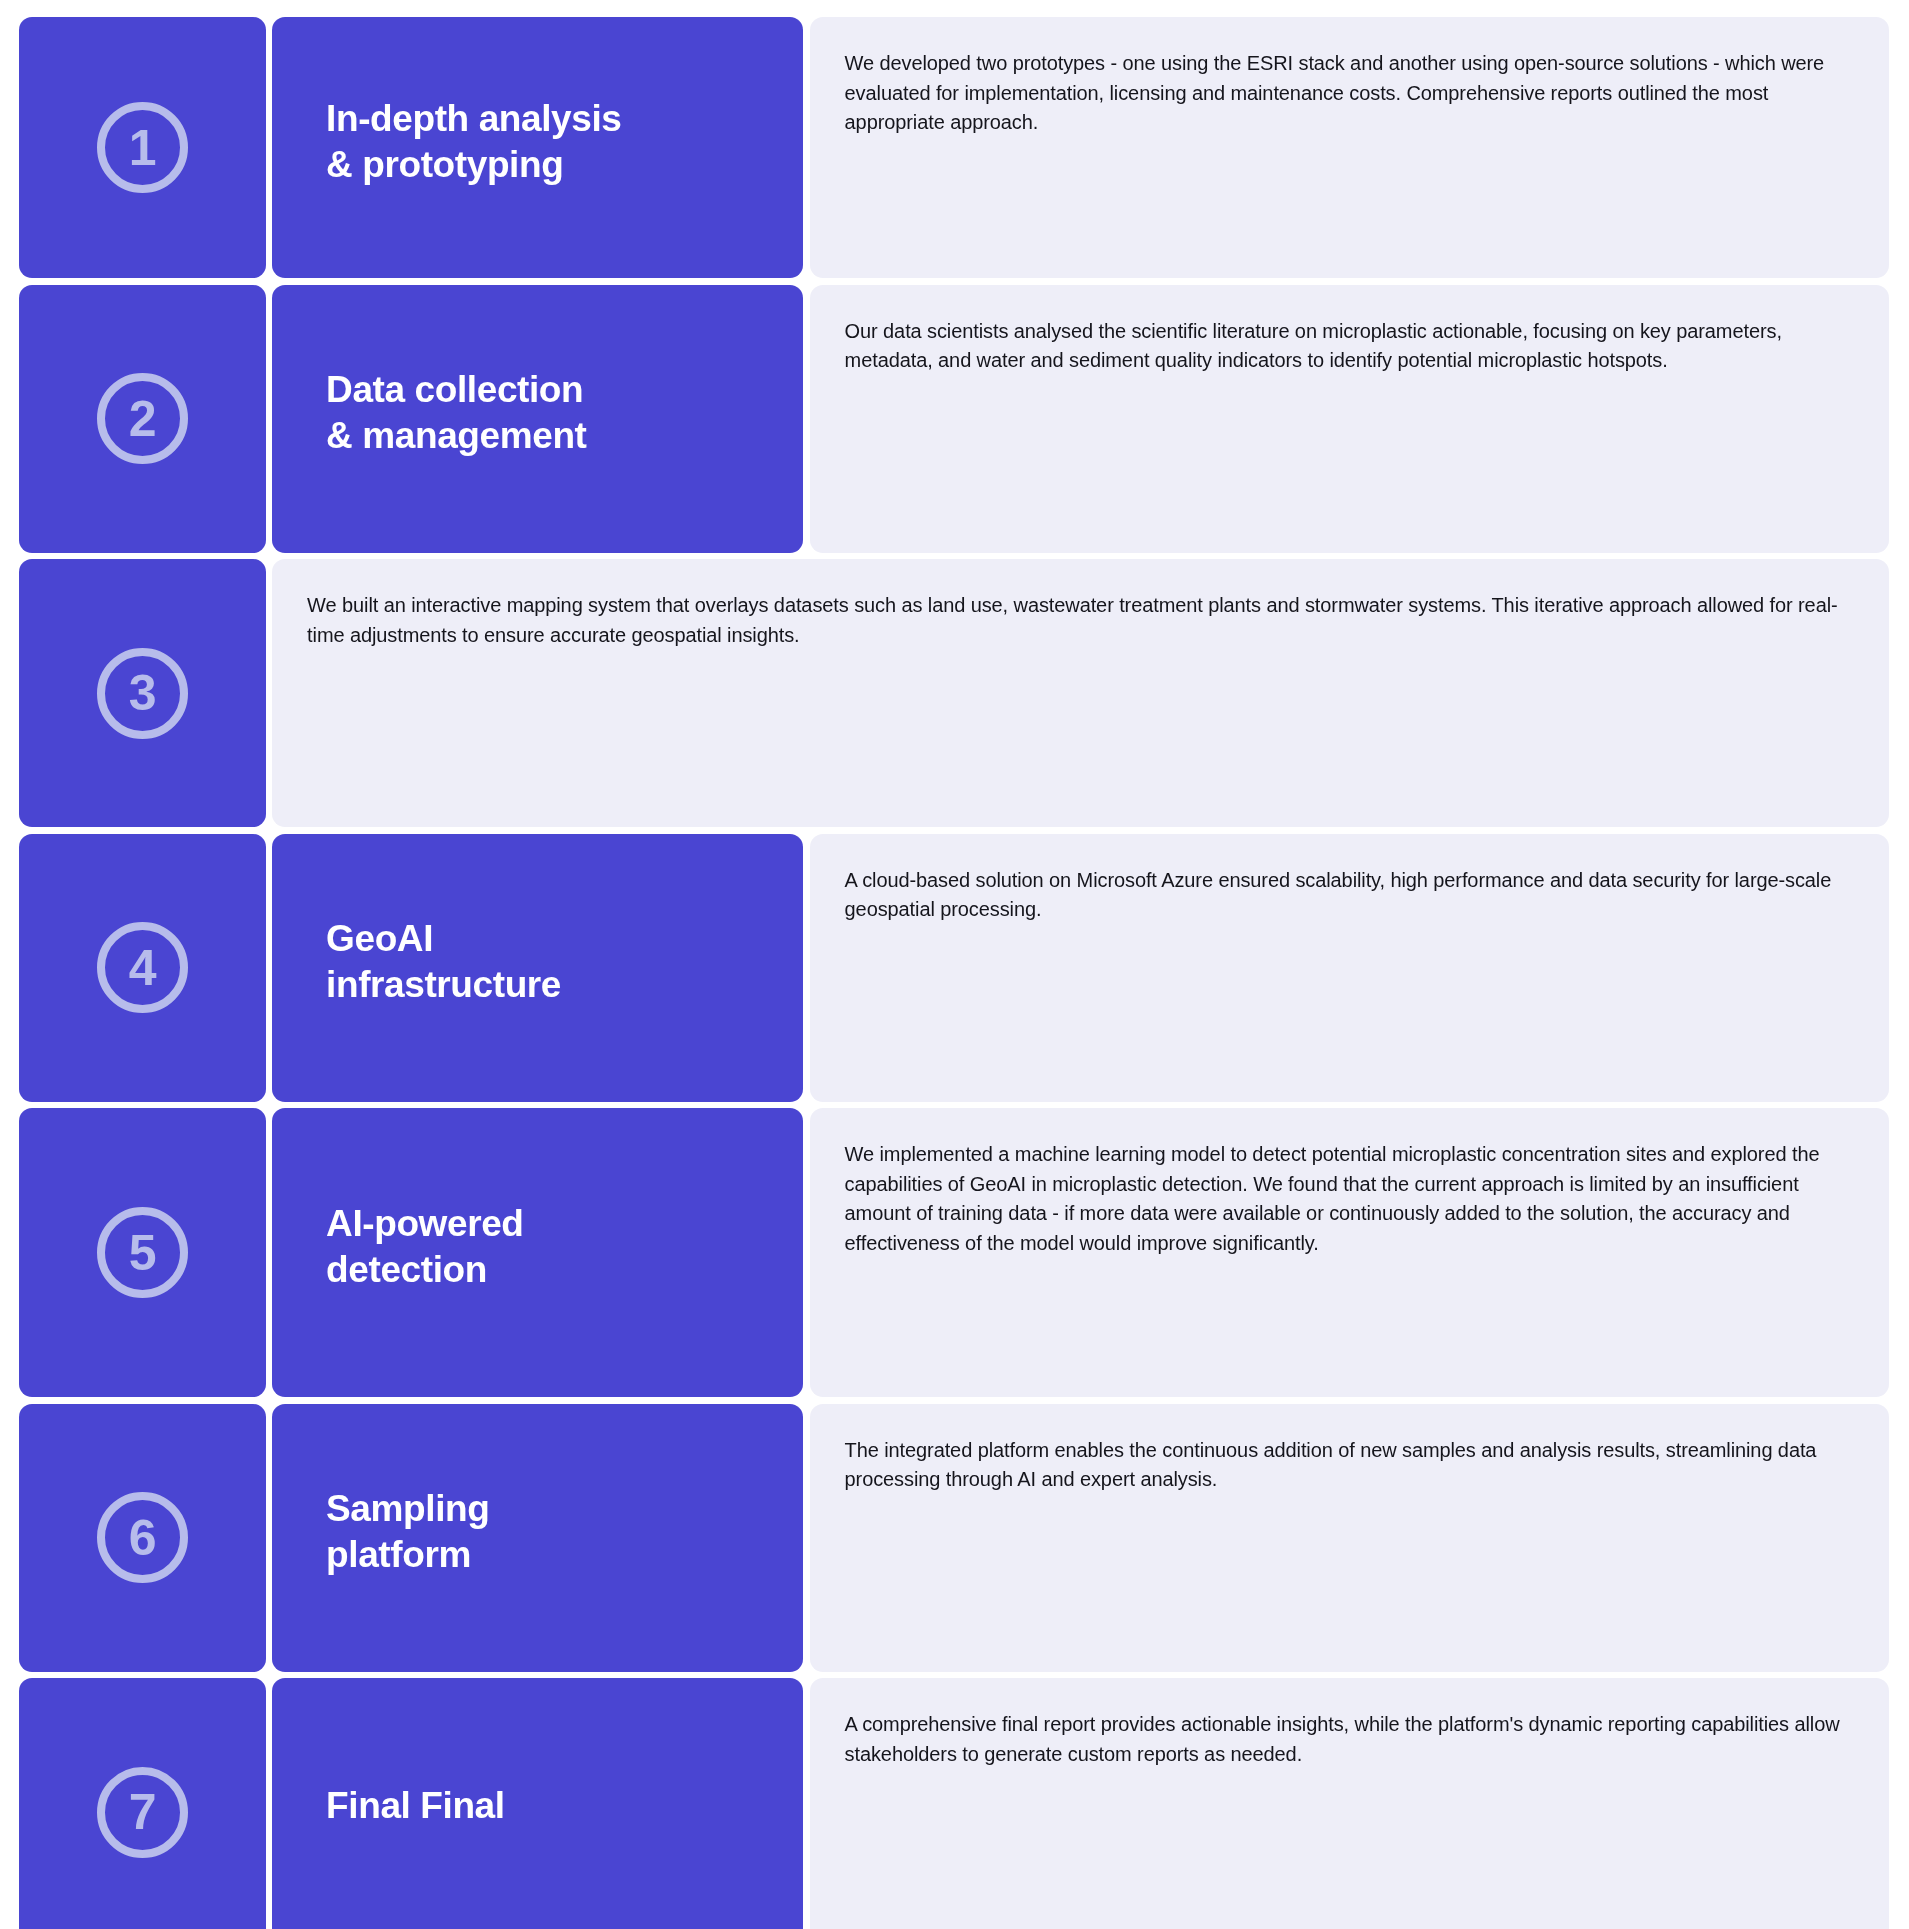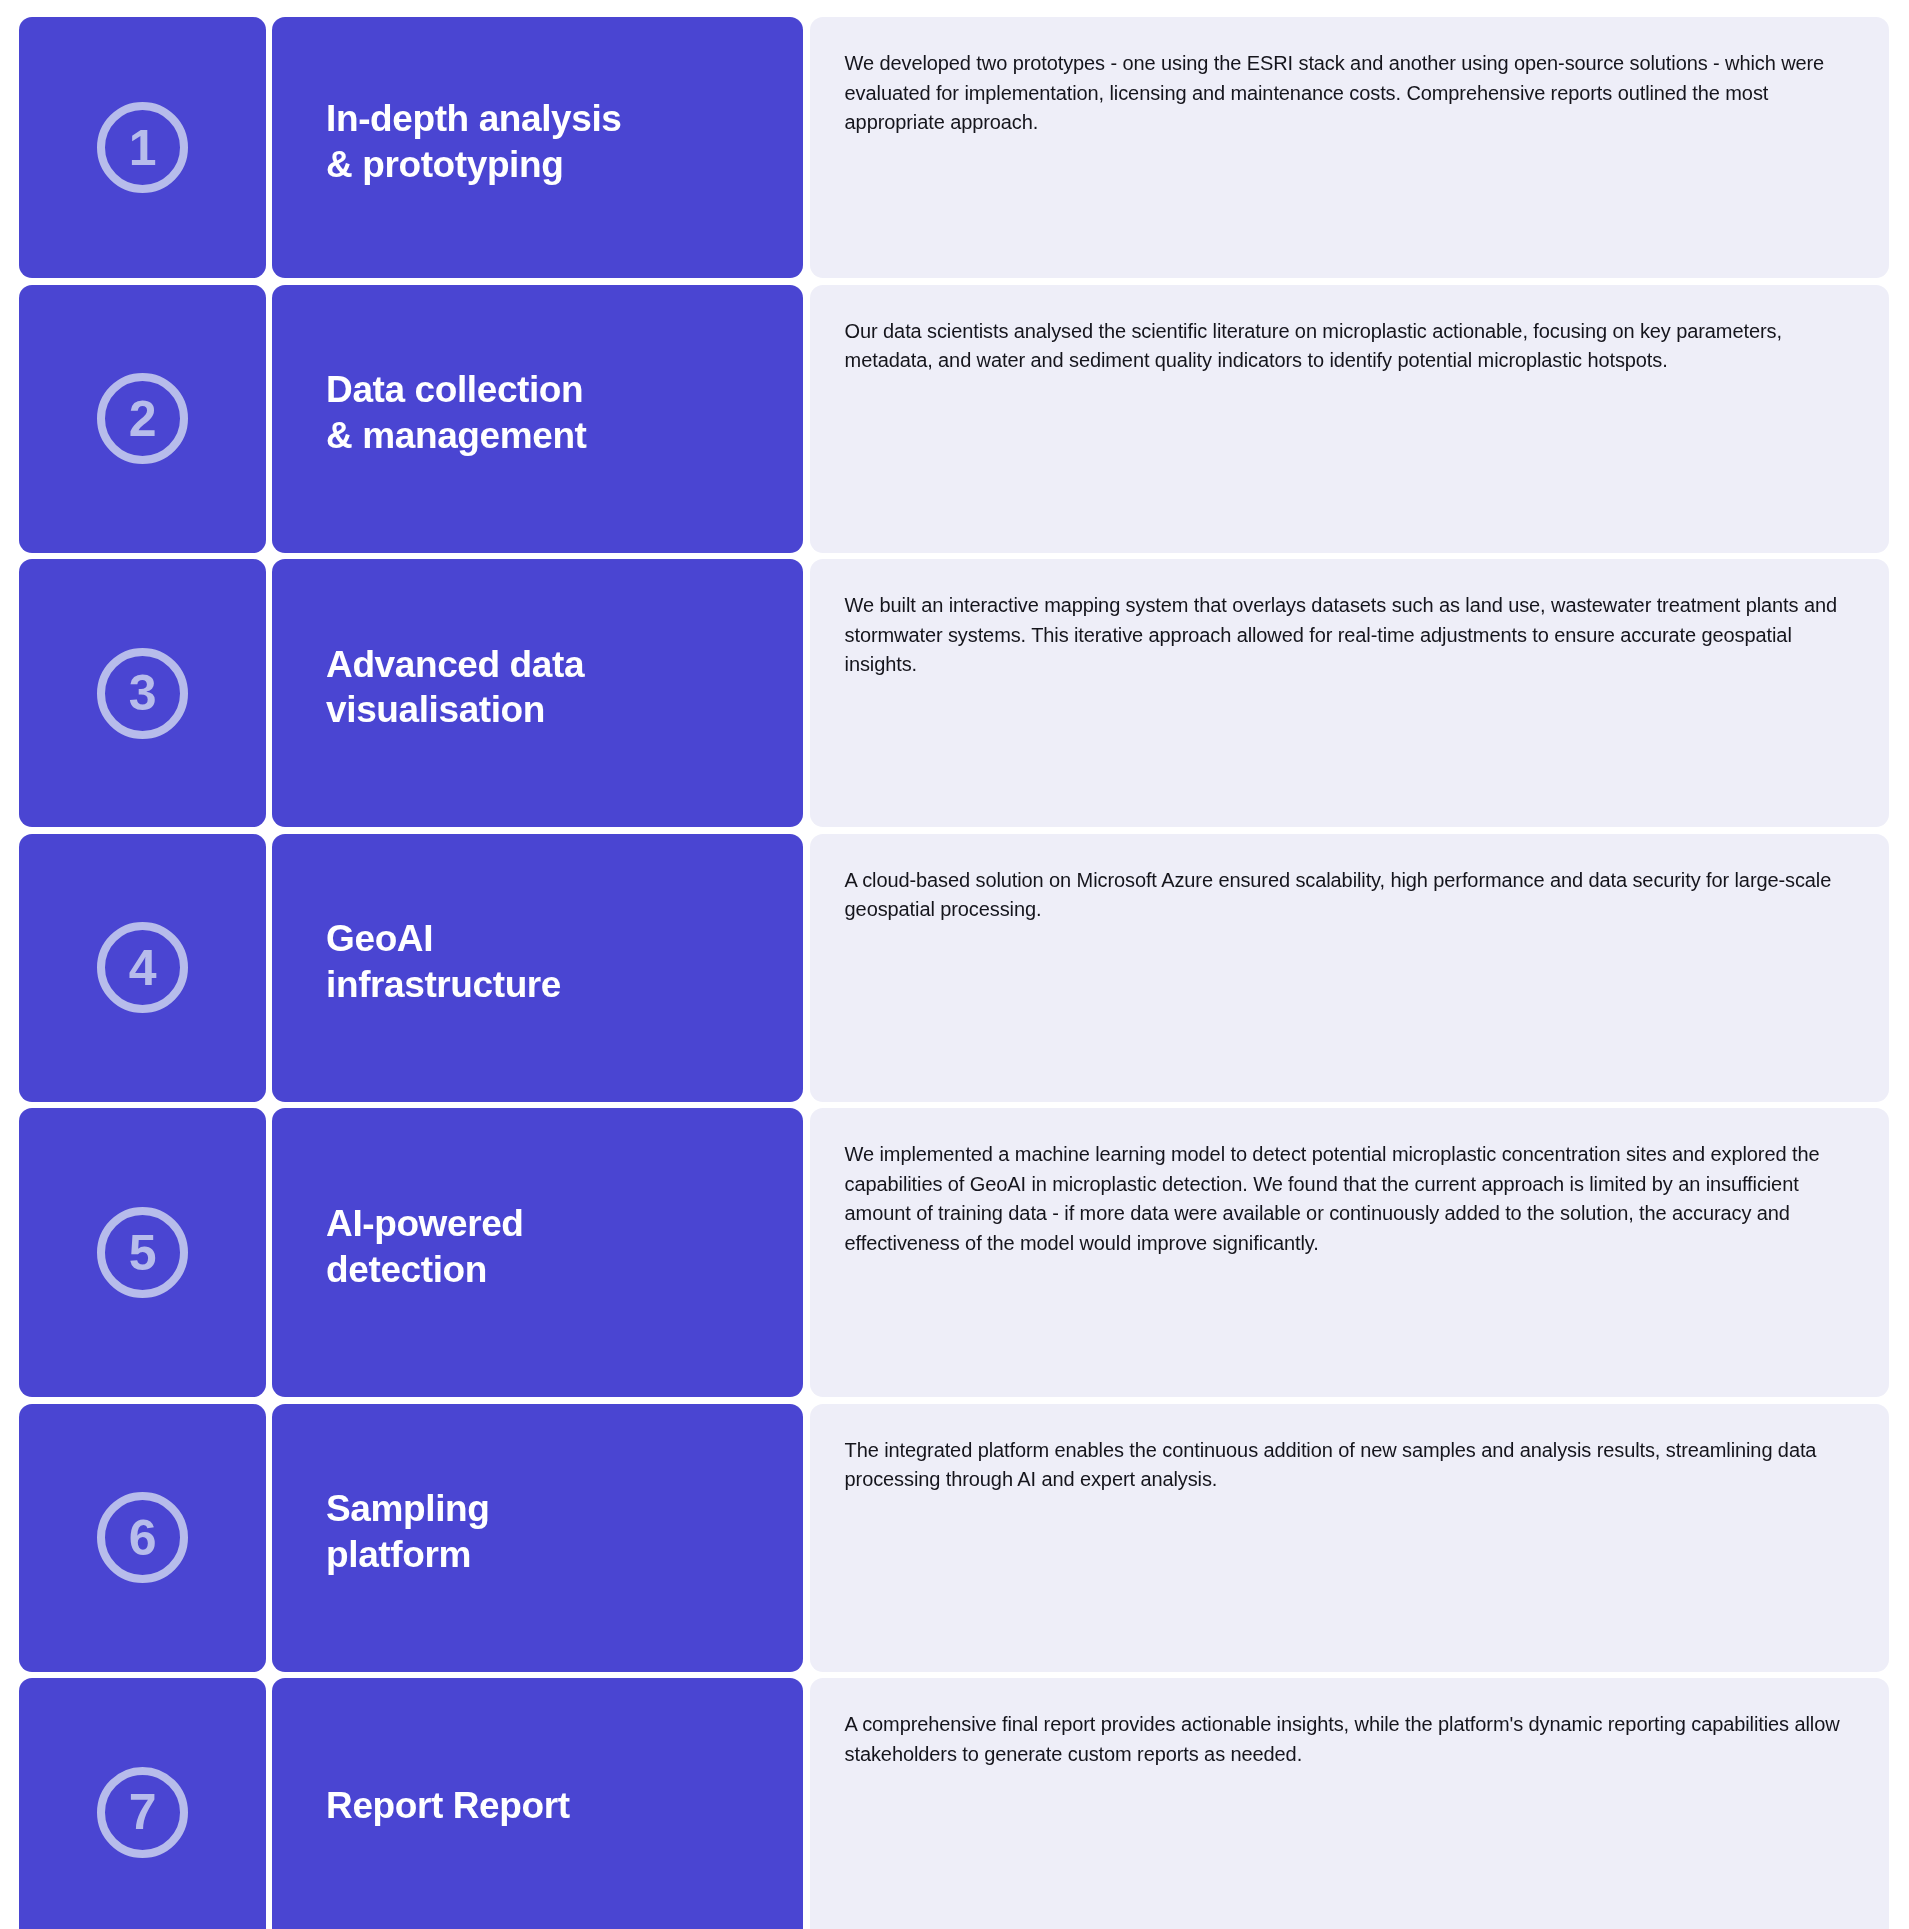--- a/index.html
+++ b/index.html
@@ -134,24 +134,20 @@
     </div>
     <div class="desc-cell">
       <div class="desc-text">Our data scientists analysed the scientific literature on microplastic actionable, focusing on key parameters, metadata, and water and sediment quality indicators to identify potential microplastic hotspots.</div>
     </div>
   </div>
 
   <div class="row row-3">
     <div class="num-cell">
       <div class="num-circle">3</div>
     </div>
-    <div class="title-cell">
-      <div class="title-text">Advanced data
-visualisation</div>
-    </div>
     <div class="desc-cell">
       <div class="desc-text">We built an interactive mapping system that overlays datasets such as land use, wastewater treatment plants and stormwater systems. This iterative approach allowed for real-time adjustments to ensure accurate geospatial insights.</div>
     </div>
   </div>
 
   <div class="row row-4">
     <div class="num-cell">
       <div class="num-circle">4</div>
     </div>
     <div class="title-cell">
@@ -187,21 +183,21 @@
     <div class="desc-cell">
       <div class="desc-text">The integrated platform enables the continuous addition of new samples and analysis results, streamlining data processing through AI and expert analysis.</div>
     </div>
   </div>
 
   <div class="row row-7">
     <div class="num-cell">
       <div class="num-circle">7</div>
     </div>
     <div class="title-cell">
-      <div class="title-text">Report Report</div>
+      <div class="title-text">Final Final</div>
     </div>
     <div class="desc-cell">
       <div class="desc-text">A comprehensive final report provides actionable insights, while the platform's dynamic reporting capabilities allow stakeholders to generate custom reports as needed.</div>
     </div>
   </div>
 
 </div>
 
 
 </body></html>

